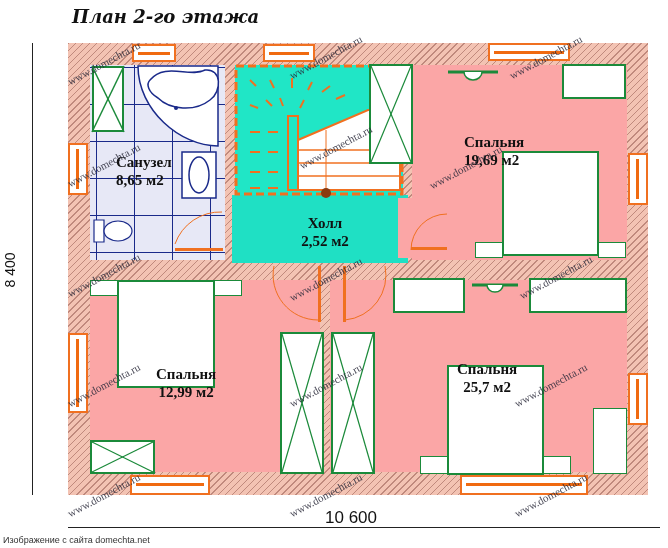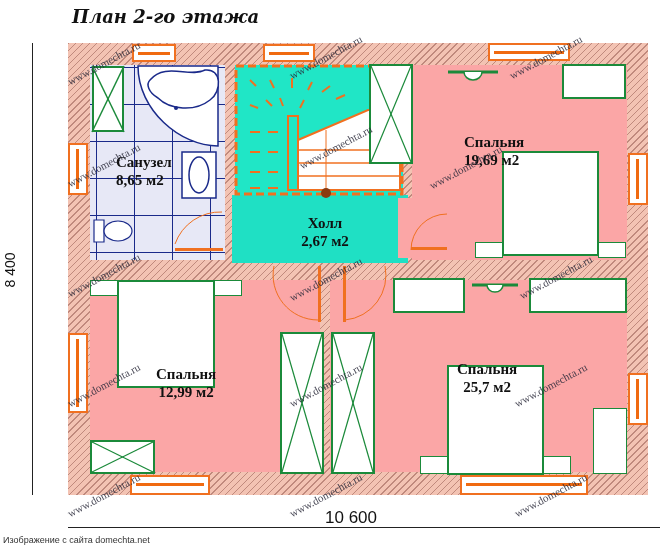--- a/index.html
+++ b/index.html
@@ -148,21 +148,21 @@
 <div class="furn-thin" style="left:420px; top:456px; width:28px; height:18px;"></div>
 <div class="furn-thin" style="left:543px; top:456px; width:28px; height:18px;"></div>
 <div class="furn-thin" style="left:593px; top:408px; width:34px; height:66px;"></div>
 
 <div class="label" style="left:116px; top:153px; ">
   <div>Санузел</div>
   <div>8,65 м2</div>
 </div>
 <div class="label" style="left:295px; top:207px; text-align:center; width:60px;margin-top:7px;">
   <div>Холл</div>
-  <div>2,67 м2</div>
+  <div>2,52 м2</div>
 </div>
 <div class="label" style="left:464px; top:133px;">
   <div>Спальня</div>
   <div>19,69 м2</div>
 </div>
 <div class="label" style="left:156px; top:365px; text-align:center;">
   <div>Спальня</div>
   <div>12,99 м2</div>
 </div>
 <div class="label" style="left:457px; top:360px; text-align:center;">

